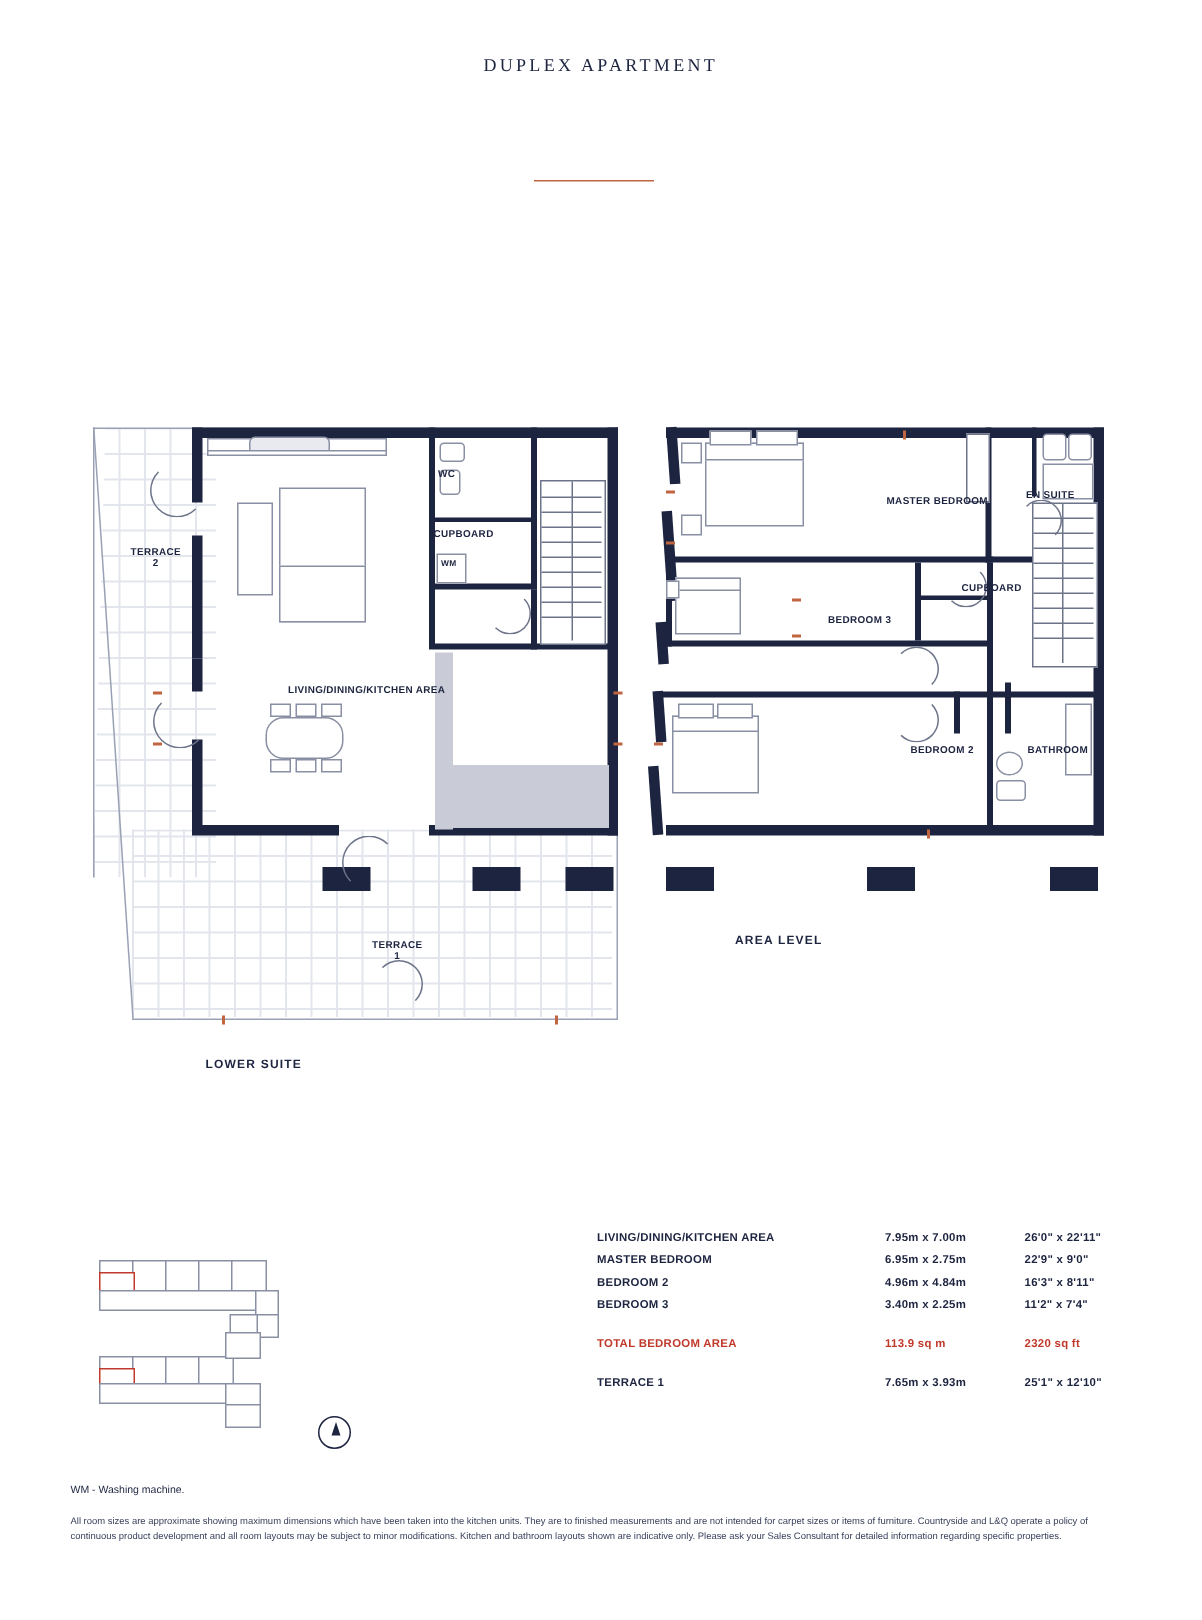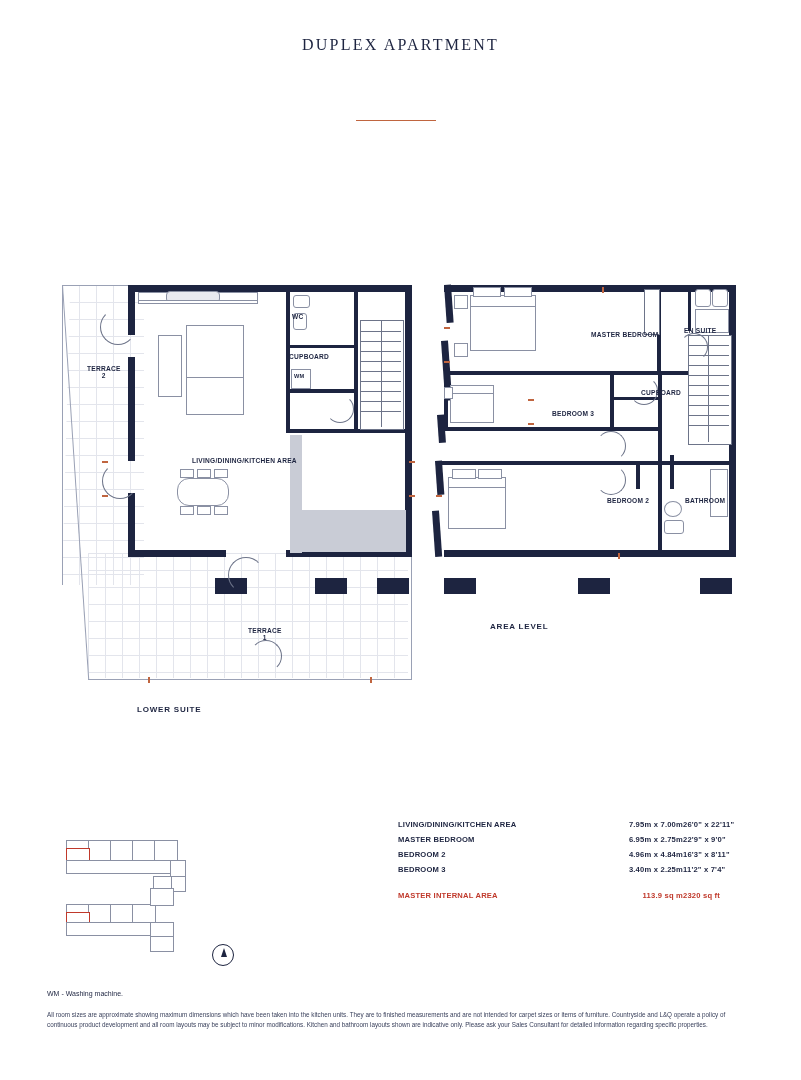--- a/index.html
+++ b/index.html
@@ -21,21 +21,21 @@
   }
 
   
   .doc-title {
     position: absolute;
     top: 36px;
     left: 0;
     width: 801px;
     text-align: center;
     font-family: "Liberation Serif", serif;
-    font-size: 16px;
+    font-size: 12px;
     letter-spacing: 2.2px;
     color: #1d2440;
   }
   .title-rule {
     position: absolute;
     top: 120px;
     left: 356px;
     width: 80px;
     height: 1px;
     background: #c0653f;
@@ -123,21 +123,21 @@
     font-size: 7.6px;
     font-weight: bold;
     letter-spacing: 0.2px;
   }
   .sched-row {
     display: flex;
     height: 15px;
     align-items: flex-start;
   }
   .sched-row .c-name { width: 192px; }
-  .sched-row .c-met  { width: 93px; text-align: right; }
+  .sched-row .c-met  { width: 93px; }
   .sched-row .c-imp  { width: 85px; }
   .sched-row.total { color: #c0392b; }
   .sched-gap { height: 11px; }
 
   
   .keyplan {
     position: absolute;
     top: 832px;
     left: 58px;
     width: 190px;
@@ -441,25 +441,30 @@
     </div>
     <div class="sched-row">
       <div class="c-name">BEDROOM 3</div>
       <div class="c-met">3.40m x 2.25m</div>
       <div class="c-imp">11'2" x 7'4"</div>
     </div>
 
     <div class="sched-gap"></div>
 
     <div class="sched-row total">
-      <div class="c-name">MASTER INTERNAL AREA</div>
+      <div class="c-name">TOTAL BEDROOM AREA</div>
       <div class="c-met">113.9 sq m</div>
       <div class="c-imp">2320 sq ft</div>
     </div>
 
     <div class="sched-gap"></div>
 
+    <div class="sched-row">
+      <div class="c-name">TERRACE 1</div>
+      <div class="c-met">7.65m x 3.93m</div>
+      <div class="c-imp">25'1" x 12'10"</div>
+    </div>
   </div>
 
   <div class="wm-note">WM - Washing machine.</div>
   <div class="disclaimer">All room sizes are approximate showing maximum dimensions which have been taken into the kitchen units. They are to finished measurements and are not intended for carpet sizes or items of furniture. Countryside and L&amp;Q operate a policy of continuous product development and all room layouts may be subject to minor modifications. Kitchen and bathroom layouts shown are indicative only. Please ask your Sales Consultant for detailed information regarding specific properties.</div>
 
 </div>
 
 </body></html>

